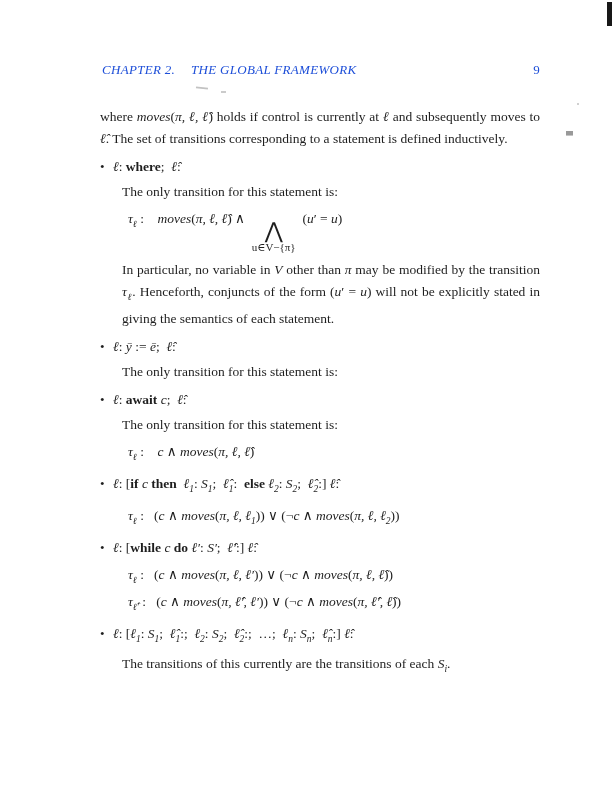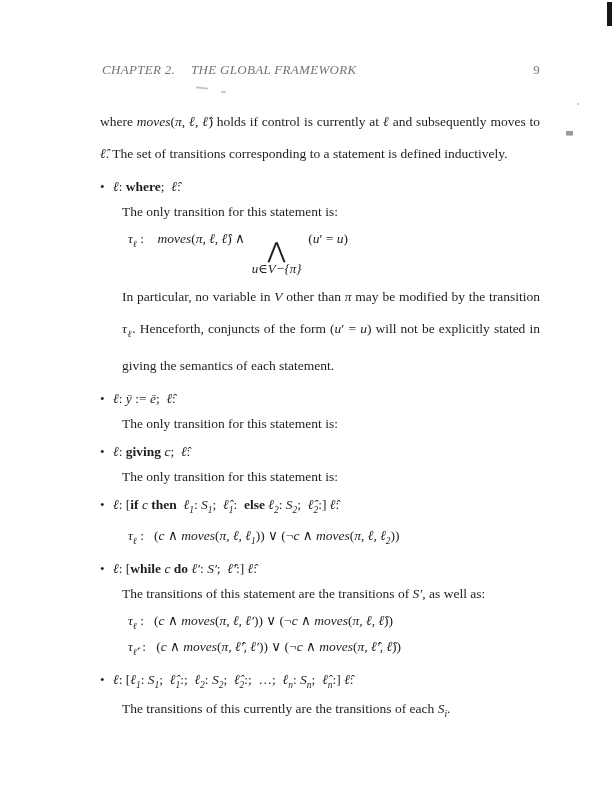--- a/index.html
+++ b/index.html
@@ -4,42 +4,42 @@
 <style>
   html,body{margin:0;padding:0;background:#e8e8e8;}
   .page{
     position:relative;width:612px;height:791px;background:#ffffff;
     font-family:"Liberation Serif","DejaVu Serif",serif;
     color:#1e1e1e;font-size:13.5px;overflow:hidden;
   }
   .running-header{
     display:flex;justify-content:space-between;align-items:baseline;
     margin:0 72px 0 102px;padding-top:62px;
-    font-size:13px;font-style:italic;letter-spacing:.3px;color:#737373;
+    font-size:13px;font-style:italic;letter-spacing:.3px;color:#1d4ed8;
   }
   .running-header .chapter{margin-right:16px;}
   .pageno{font-style:normal;font-size:13px;}
   .content{margin:0 72px 0 100px;}
-  .para{line-height:32px;text-align:justify;}
+  .para{line-height:22px;text-align:justify;}
   .intro{margin-top:28px;}
   .note{margin:6px 0 0 22px;}
   .bullet{margin-top:6px;display:flex;line-height:22px;}
   .bdot{width:13px;flex:0 0 13px;font-size:13px;}
   .bhead{white-space:pre;}
   .bsub{margin:3px 0 0 22px;line-height:22px;}
   .formula{margin:5px 0 0 28px;line-height:22px;white-space:pre;}
   .formula.tall{}
   .it{font-style:italic;}
   .rm{font-style:normal;}
   .bf{font-weight:bold;}
   .sub{font-size:9.5px;font-style:italic;vertical-align:-3.5px;}
   .stack{display:inline-flex;flex-direction:column;align-items:center;
          vertical-align:-15px;line-height:1;}
   .bigop{font-size:22px;line-height:20px;}
-  .under{font-size:13px;font-style:italic;margin-top:1px;white-space:pre;}
+  .under{font-size:11px;margin-top:1px;white-space:pre;}
   .artifact{position:absolute;}
   .corner-mark{top:2px;right:0;width:5px;height:24px;background:#181818;}
   .pencil1{left:196px;top:87px;width:12px;height:1.5px;background:#c2c2c2;transform:rotate(6deg);}
   .pencil2{left:221px;top:91px;width:5px;height:1.5px;background:#cbcbcb;}
   .speck1{left:577px;top:103px;width:2px;height:2px;background:#d0d0d0;}
   .speck2{left:566px;top:131px;width:7px;height:4px;background:#999999;box-shadow:0 1px 0 #c4c4c4;}
 </style>
 </head>
 <body>
 
@@ -71,35 +71,35 @@
     <div class="para note"><span class="rm">In particular, no variable in </span><span class="it">V</span><span class="rm"> other than </span><span class="it">π</span><span class="rm"> may be modified by the transition </span><span class="it">τ</span><span class="sub">ℓ</span><span class="rm">. Henceforth, conjuncts of the form (</span><span class="it">u</span><span class="rm">′ = </span><span class="it">u</span><span class="rm">) will not be explicitly stated in giving the semantics of each statement.</span></div>
 
     <div class="bullet">
       <span class="bdot">•</span>
       <span class="bhead"><span class="it">ℓ</span><span class="rm">: </span><span class="it">ȳ</span><span class="rm"> := </span><span class="it">ē</span><span class="rm">;  </span><span class="it">ℓ̂</span><span class="rm">:</span></span>
     </div>
     <div class="bsub"><span class="rm">The only transition for this statement is:</span></div>
 
     <div class="bullet">
       <span class="bdot">•</span>
-      <span class="bhead"><span class="it">ℓ</span><span class="rm">: </span><span class="bf">giving</span><span class="rm"> </span><span class="it">c</span><span class="rm">;  </span><span class="it">ℓ̂</span><span class="rm">:</span></span>
+      <span class="bhead"><span class="it">ℓ</span><span class="rm">: </span><span class="bf">await</span><span class="rm"> </span><span class="it">c</span><span class="rm">;  </span><span class="it">ℓ̂</span><span class="rm">:</span></span>
     </div>
     <div class="bsub"><span class="rm">The only transition for this statement is:</span></div>
+    <div class="formula"><span class="it">τ</span><span class="sub">ℓ</span><span class="rm"> :    </span><span class="it">c</span><span class="rm"> ∧ </span><span class="it">moves</span><span class="rm">(</span><span class="it">π, ℓ, ℓ̂</span><span class="rm">)</span></div>
 
     <div class="bullet">
       <span class="bdot">•</span>
       <span class="bhead"><span class="it">ℓ</span><span class="rm">: [</span><span class="bf">if</span><span class="rm"> </span><span class="it">c</span><span class="rm"> </span><span class="bf">then</span><span class="rm">  </span><span class="it">ℓ</span><span class="sub">1</span><span class="rm">: </span><span class="it">S</span><span class="sub">1</span><span class="rm">;  </span><span class="it">ℓ̂</span><span class="sub">1</span><span class="rm">:  </span><span class="bf">else</span><span class="rm"> </span><span class="it">ℓ</span><span class="sub">2</span><span class="rm">: </span><span class="it">S</span><span class="sub">2</span><span class="rm">;  </span><span class="it">ℓ̂</span><span class="sub">2</span><span class="rm">:] </span><span class="it">ℓ̂</span><span class="rm">:</span></span>
     </div>
     <div class="formula"><span class="it">τ</span><span class="sub">ℓ</span><span class="rm"> :   (</span><span class="it">c</span><span class="rm"> ∧ </span><span class="it">moves</span><span class="rm">(</span><span class="it">π, ℓ, ℓ</span><span class="sub">1</span><span class="rm">)) ∨ (¬</span><span class="it">c</span><span class="rm"> ∧ </span><span class="it">moves</span><span class="rm">(</span><span class="it">π, ℓ, ℓ</span><span class="sub">2</span><span class="rm">))</span></div>
 
     <div class="bullet">
       <span class="bdot">•</span>
       <span class="bhead"><span class="it">ℓ</span><span class="rm">: [</span><span class="bf">while</span><span class="rm"> </span><span class="it">c</span><span class="rm"> </span><span class="bf">do</span><span class="rm"> </span><span class="it">ℓ′</span><span class="rm">: </span><span class="it">S′</span><span class="rm">;  </span><span class="it">ℓ̂′</span><span class="rm">:] </span><span class="it">ℓ̂</span><span class="rm">:</span></span>
     </div>
-    <div class="bsub"><span class="rm">The transitions of this statement are the transitions of </span><span class="it">S′</span><span class="rm">, as well as:</span></div>
     <div class="formula"><span class="it">τ</span><span class="sub">ℓ</span><span class="rm"> :   (</span><span class="it">c</span><span class="rm"> ∧ </span><span class="it">moves</span><span class="rm">(</span><span class="it">π, ℓ, ℓ′</span><span class="rm">)) ∨ (¬</span><span class="it">c</span><span class="rm"> ∧ </span><span class="it">moves</span><span class="rm">(</span><span class="it">π, ℓ, ℓ̂</span><span class="rm">))</span></div>
     <div class="formula" style="margin-top:0;"><span class="it">τ</span><span class="sub">ℓ̂′</span><span class="rm"> :   (</span><span class="it">c</span><span class="rm"> ∧ </span><span class="it">moves</span><span class="rm">(</span><span class="it">π, ℓ̂′, ℓ′</span><span class="rm">)) ∨ (¬</span><span class="it">c</span><span class="rm"> ∧ </span><span class="it">moves</span><span class="rm">(</span><span class="it">π, ℓ̂′, ℓ̂</span><span class="rm">))</span></div>
 
     <div class="bullet">
       <span class="bdot">•</span>
       <span class="bhead"><span class="it">ℓ</span><span class="rm">: [</span><span class="it">ℓ</span><span class="sub">1</span><span class="rm">: </span><span class="it">S</span><span class="sub">1</span><span class="rm">;  </span><span class="it">ℓ̂</span><span class="sub">1</span><span class="rm">:;  </span><span class="it">ℓ</span><span class="sub">2</span><span class="rm">: </span><span class="it">S</span><span class="sub">2</span><span class="rm">;  </span><span class="it">ℓ̂</span><span class="sub">2</span><span class="rm">:;  …;  </span><span class="it">ℓ</span><span class="sub">n</span><span class="rm">: </span><span class="it">S</span><span class="sub">n</span><span class="rm">;  </span><span class="it">ℓ̂</span><span class="sub">n</span><span class="rm">:] </span><span class="it">ℓ̂</span><span class="rm">:</span></span>
     </div>
     <div class="bsub"><span class="rm">The transitions of this currently are the transitions of each </span><span class="it">S</span><span class="sub">i</span><span class="rm">.</span></div>
 
   </div>

